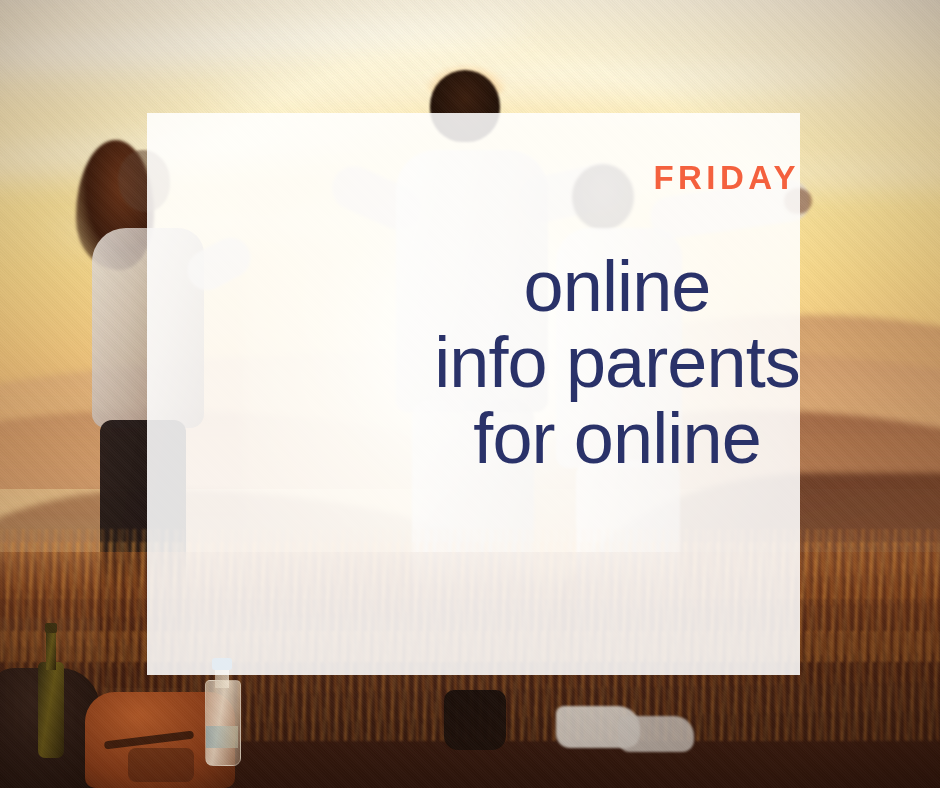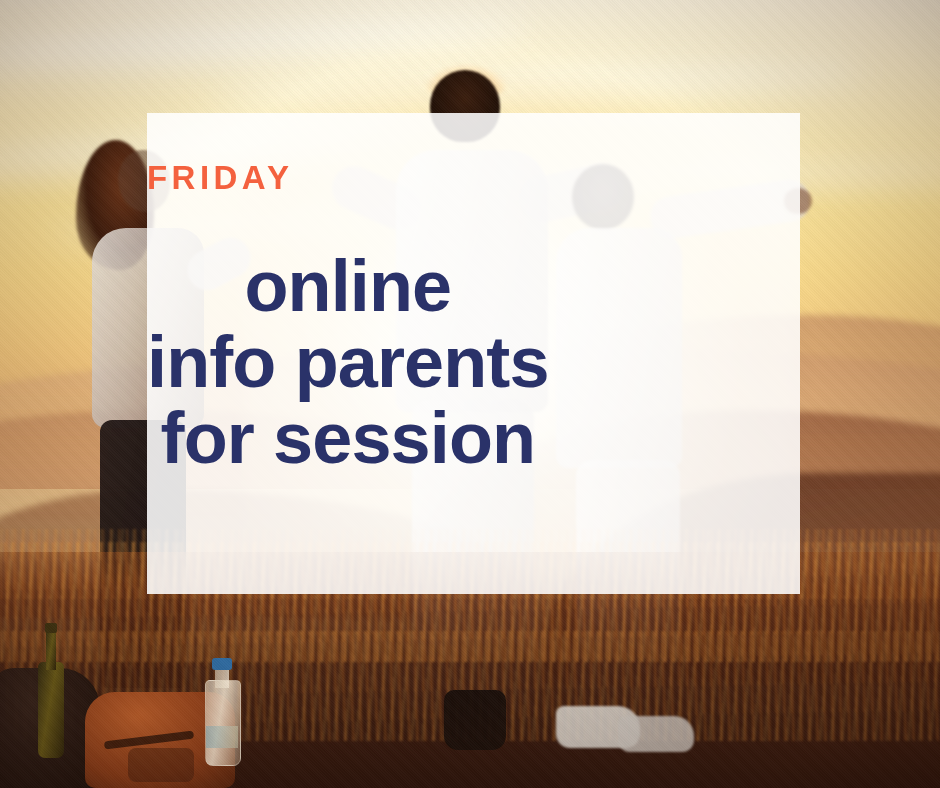--- a/index.html
+++ b/index.html
@@ -327,45 +327,45 @@
                 rgba(0,0,0,0) 52%, rgba(60,26,10,.20) 82%, rgba(40,16,6,.34) 100%);
     pointer-events: none;
   }
 
   
   .card {
     position: absolute;
     left: 147px;
     top: 113px;
     width: 653px;
-    height: 481px;
+    height: 562px;
     background: rgba(255,255,255,.875);
     display: flex;
     flex-direction: column;
-    align-items: flex-start;
+    align-items: flex-end;
     box-sizing: border-box;
     padding-top: 42px;
   }
 
   .eyebrow {
     color: #f4613e;
     font-weight: 700;
     font-size: 33px;
     letter-spacing: .135em;
     line-height: 1.42;
     text-align: center;
     text-transform: uppercase;
     white-space: nowrap;
   }
   .eyebrow .line2 { display: block; }
 
   .headline {
     margin-top: 46px;
     color: #2a3269;
-    font-weight: 700;
+    font-weight: 400;
     font-size: 72px;
     line-height: 1.06;
     letter-spacing: -.012em;
     text-align: center;
     white-space: nowrap;
   }
   .headline span { display: block; }
 </style>
 </head>
 <body>
@@ -436,18 +436,18 @@
 
   <div class="card">
 
     <div class="eyebrow">
       <span>FRIDAY</span>
     </div>
 
     <div class="headline">
       <span>online</span>
       <span>info parents</span>
-      <span>for session</span>
+      <span>for online</span>
     </div>
 
   </div>
 
 </div>
 
 </body></html>

